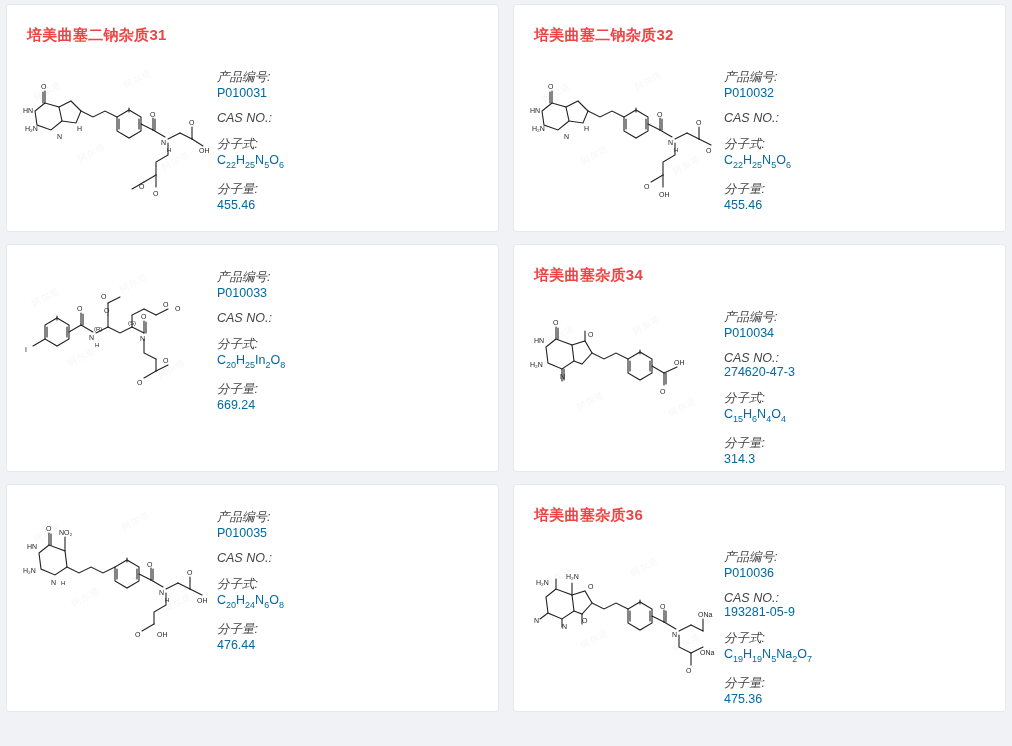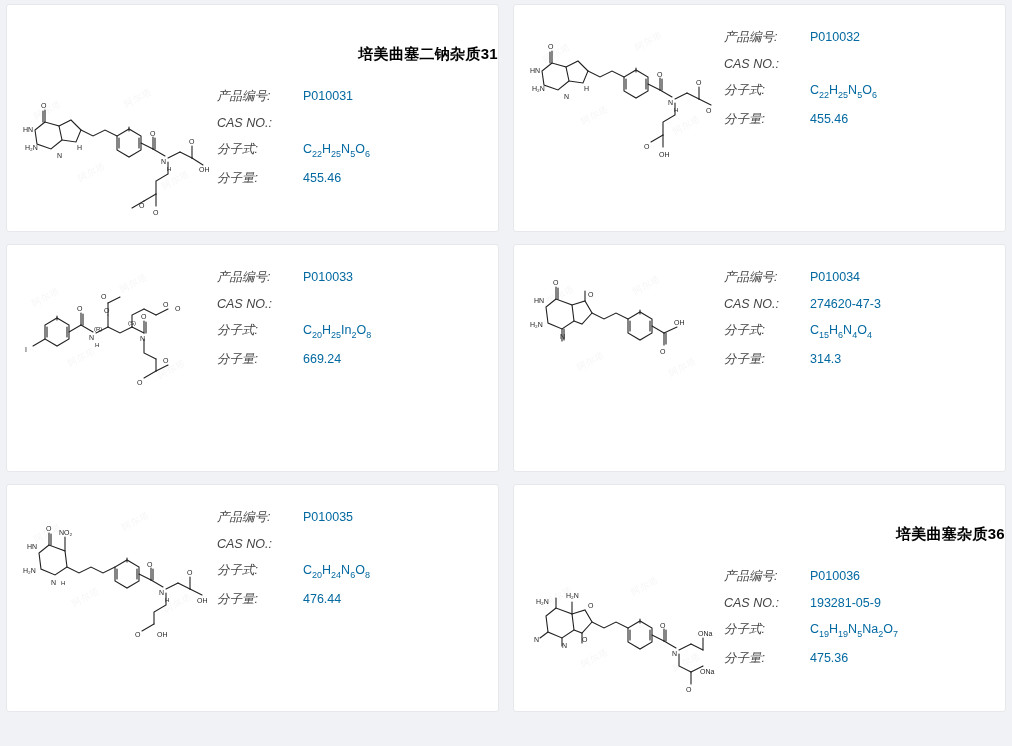--- a/index.html
+++ b/index.html
@@ -25,24 +25,23 @@
     border: 1px solid #e6e8eb;
     border-radius: 3px;
     height: 228px;
     box-sizing: border-box;
     position: relative;
     overflow: hidden;
   }
   .card-title {
     font-size: 15px;
     font-weight: bold;
-    color: #000000;
-    padding: 40px 0 0 20px;
+    color: #ef4444;
+    padding: 21px 0 0 20px;
     letter-spacing: 0.3px;
-    text-align: right;
   }
   .card-body {
     display: flex;
     align-items: flex-start;
     padding: 6px 0 0 0;
     height: 168px;
     box-sizing: border-box;
   }
   .struct {
     width: 196px;
@@ -55,20 +54,21 @@
   .props {
     flex: 1;
     padding-top: 18px;
     padding-left: 6px;
   }
   .prop-row {
     display: flex;
     align-items: baseline;
     margin-bottom: 11px;
     font-size: 12.5px;
+    flex-direction: column;
   }
   .prop-label {
     width: 86px;
     min-width: 86px;
     color: #444;
     font-style: italic;
     font-size: 12.5px;
   }
   .prop-value {
     color: #0369a1;
@@ -159,20 +159,21 @@
         </div>
         <div class="prop-row">
           <span class="prop-label">分子量:</span>
           <span class="prop-value">455.46</span>
         </div>
       </div>
     </div>
   </div>
 
   <div class="card">
+    <div class="card-title">培美曲塞二钠杂质32</div>
     <div class="card-body">
       <div class="struct">
         <span class="wm" style="left:20px;top:36px;">阿尔塔</span>
         <span class="wm" style="left:112px;top:24px;">阿尔塔</span>
         <span class="wm" style="left:58px;top:98px;">阿尔塔</span>
         <span class="wm" style="left:150px;top:108px;">阿尔塔</span>
         <svg width="196" height="160" viewBox="0 0 196 160">
           <g stroke="#222" stroke-width="1.1" fill="none" stroke-linecap="round">
             <path d="M30 52 L20 60 L22 74 L36 79 L47 70 L44 56 Z"></path>
             <path d="M47 70 L61 72 L66 60 L56 50 L44 56"></path>
@@ -298,20 +299,21 @@
         </div>
         <div class="prop-row">
           <span class="prop-label">分子量:</span>
           <span class="prop-value">669.24</span>
         </div>
       </div>
     </div>
   </div>
 
   <div class="card">
+    <div class="card-title">培美曲塞杂质34</div>
     <div class="card-body">
       <div class="struct">
         <span class="wm" style="left:24px;top:38px;">阿尔塔</span>
         <span class="wm" style="left:110px;top:28px;">阿尔塔</span>
         <span class="wm" style="left:54px;top:104px;">阿尔塔</span>
         <span class="wm" style="left:146px;top:110px;">阿尔塔</span>
         <svg width="196" height="160" viewBox="0 0 196 160">
           <g stroke="#222" stroke-width="1.1" fill="none" stroke-linecap="round">
 
             <path d="M34 48 L24 56 L26 72 L40 78 L52 70 L50 54 Z"></path>

